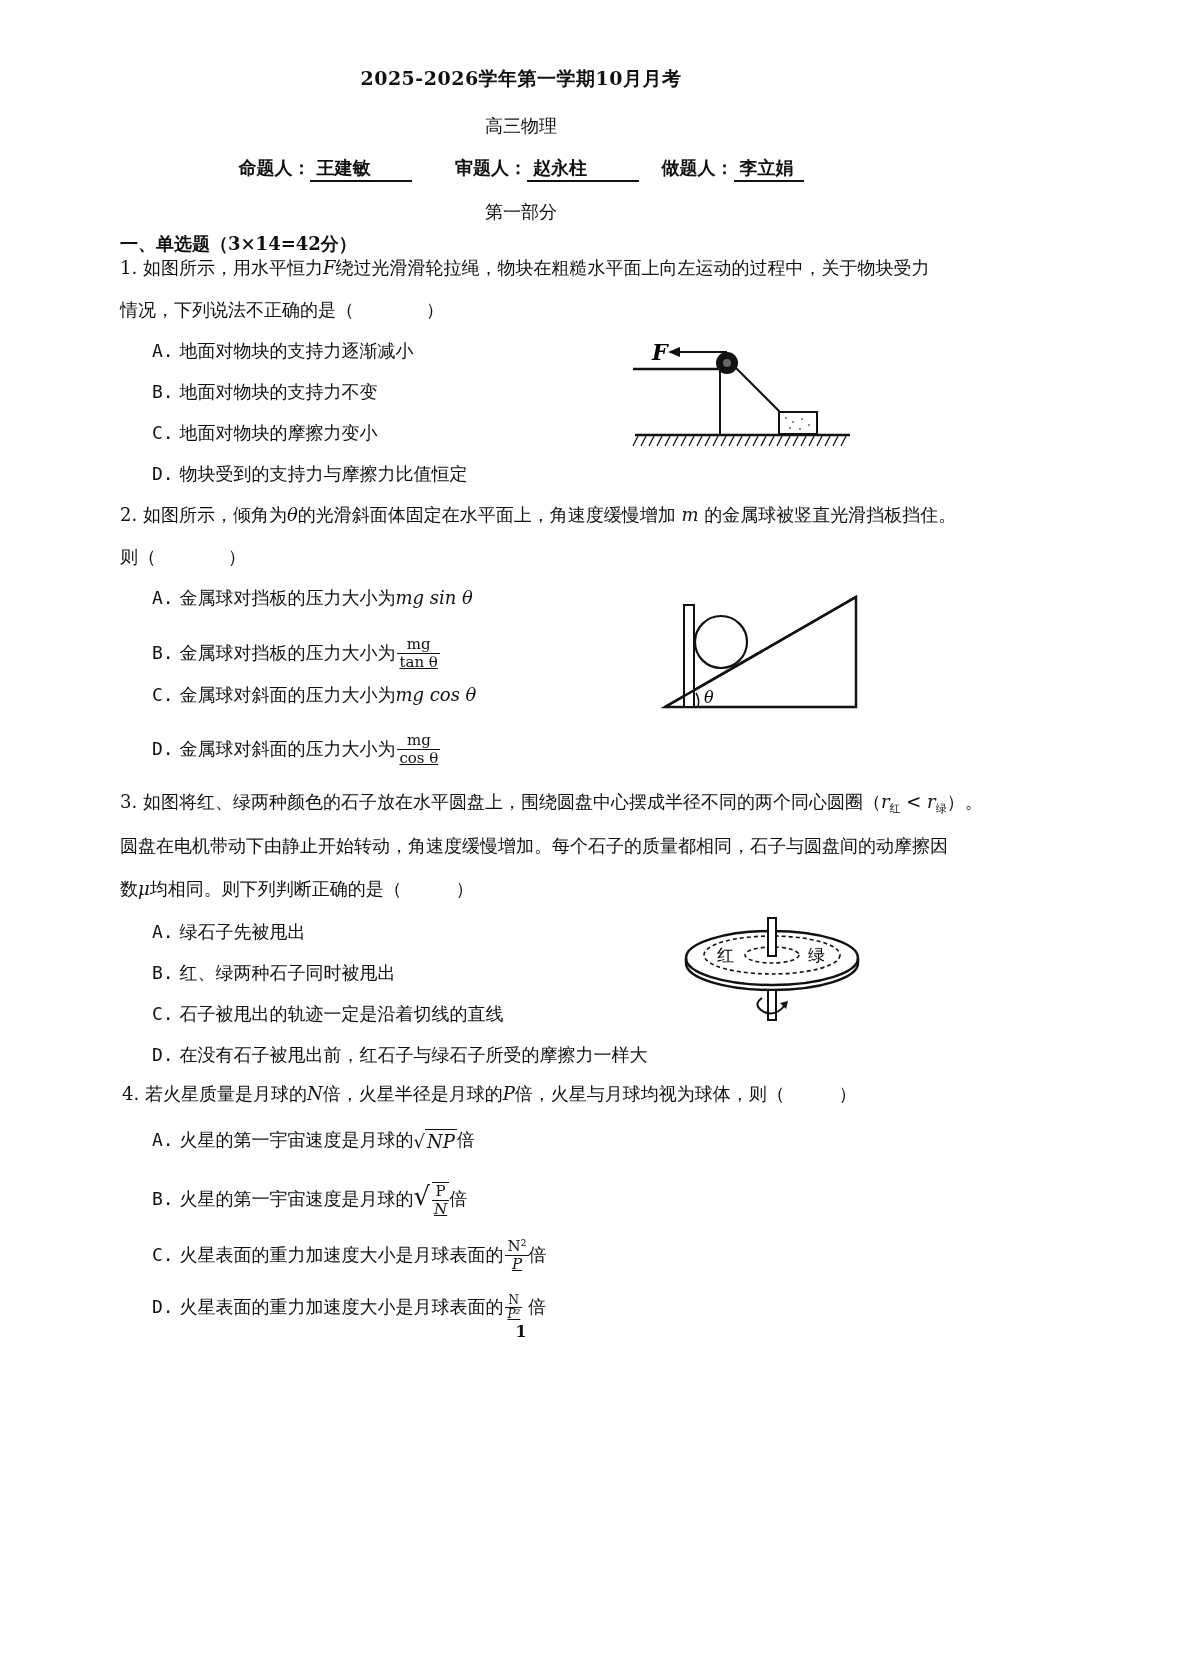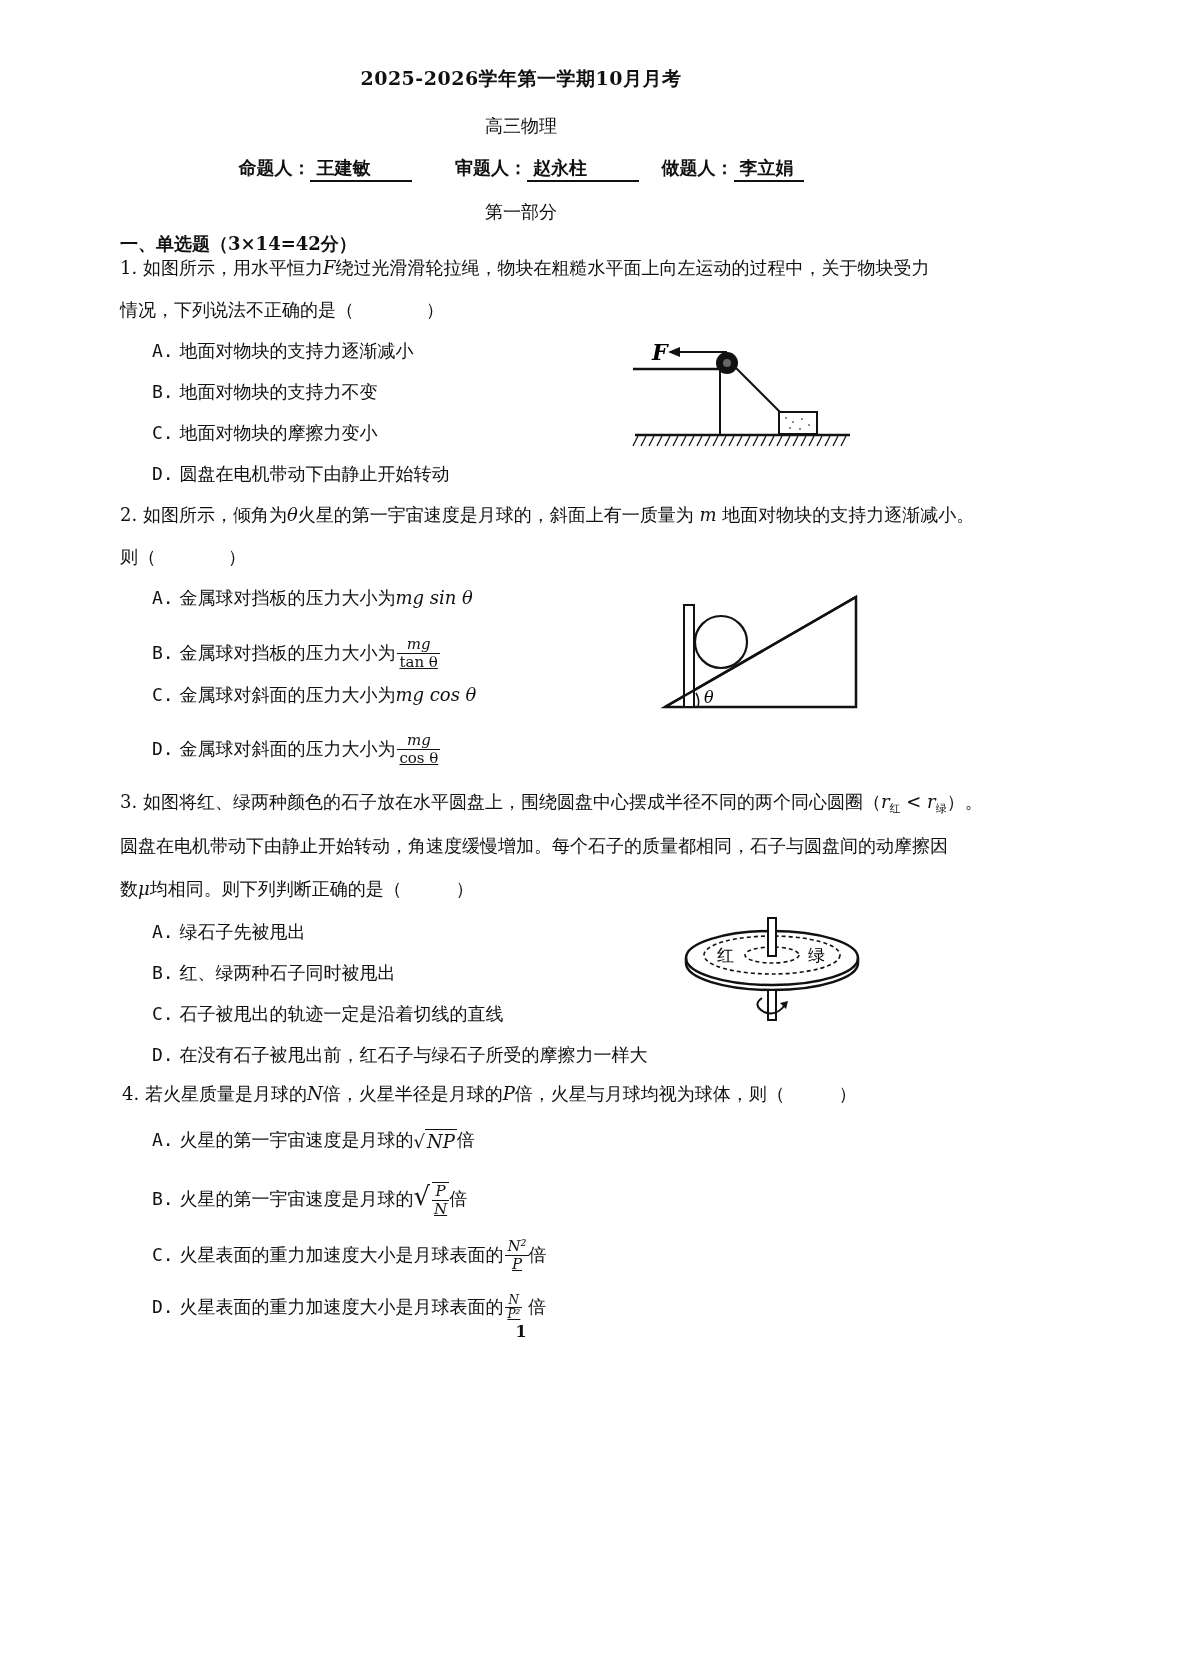--- a/index.html
+++ b/index.html
@@ -15,21 +15,21 @@
   .authors { top: 156px; font-size: 18px; font-weight: bold; }
   .authors .blank { display: inline-block; border-bottom: 2px solid #111; text-align: left; padding: 0 6px; }
   .part { top: 200px; font-size: 18px; }
   .line { font-size: 18px; white-space: nowrap; line-height: 24px; }
   .section { left: 120px; top: 232px; font-weight: bold; }
   .opt { left: 152px; }
   .q { left: 120px; }
   .it { font-style: italic; font-family: "DejaVu Serif", serif; }
   .mono { font-family: "DejaVu Sans Mono", "Liberation Mono", monospace; }
   .frac { display: inline-block; vertical-align: middle; text-align: center; font-size: 15px; line-height: 17px; margin-left: 2px; }
-  .frac .num { display: block; border-bottom: 1.5px solid #111; padding: 0 2px; font-style: italic; }
+  .frac .num { display: block; border-bottom: 1.5px solid #111; padding: 0 2px; }
   .frac .den { display: block; padding: 0 2px; text-decoration: underline; }
   .frac.small { font-size: 12px; line-height: 13px; }
   .sqrt { display: inline-block; vertical-align: middle; }
   .sqrt .rad { display: inline-block; border-top: 1.5px solid #111; padding: 0 2px; font-style: italic; }
   .sub { font-size: 11px; vertical-align: -4px; }
   .pagenum { top: 1322px; font-size: 16px; font-weight: bold; }
   svg { position: absolute; overflow: visible; }
 </style>
 </head>
 <body>
@@ -48,21 +48,21 @@
 <div class="abs line section">一、单选题（3×14=42分）</div>
 
 <div class="abs line q" style="top:256px">
   <span>1.</span>
   <span>如图所示，用水平恒力</span><span class="it">F</span><span>绕过光滑滑轮拉绳，物块在粗糙水平面上向左运动的过程中，关于物块受力</span>
 </div>
 <div class="abs line q" style="top:298px">情况，下列说法不正确的是（　　　　）</div>
 <div class="abs line opt" style="top:339px"><span class="mono">A.</span> <span>地面对物块的支持力逐渐减小</span></div>
 <div class="abs line opt" style="top:380px"><span class="mono">B.</span> <span>地面对物块的支持力不变</span></div>
 <div class="abs line opt" style="top:421px"><span class="mono">C.</span> <span>地面对物块的摩擦力变小</span></div>
-<div class="abs line opt" style="top:462px"><span class="mono">D.</span> <span>圆盘在电机带动下由静止开始转动</span></div>
+<div class="abs line opt" style="top:462px"><span class="mono">D.</span> <span>物块受到的支持力与摩擦力比值恒定</span></div>
 
 <svg style="left:630px;top:330px" width="230" height="130" viewBox="0 0 230 130">
   <line x1="5" y1="105" x2="220" y2="105" stroke="#111" stroke-width="2.5"></line>
   <g stroke="#111" stroke-width="1.3">
     <line x1="8" y1="106" x2="3" y2="116"></line>
       <line x1="16" y1="106" x2="11" y2="116"></line>
       <line x1="24" y1="106" x2="19" y2="116"></line>
       <line x1="32" y1="106" x2="27" y2="116"></line>
       <line x1="40" y1="106" x2="35" y2="116"></line>
       <line x1="48" y1="106" x2="43" y2="116"></line>
@@ -102,21 +102,21 @@
       <circle cx="163" cy="92" r="0.9"></circle>
       <circle cx="172" cy="89" r="0.9"></circle>
       <circle cx="179" cy="95" r="0.9"></circle>
       <circle cx="160" cy="98" r="0.9"></circle>
       <circle cx="170" cy="99" r="0.9"></circle>
     </g>
 </svg>
 
 <div class="abs line q" style="top:503px">
   <span>2.</span>
-  <span>如图所示，倾角为</span><span class="it">θ</span><span>火星的第一宇宙速度是月球的，斜面上有一质量为</span> <span class="it">m</span> <span>地面对物块的支持力逐渐减小。</span>
+  <span>如图所示，倾角为</span><span class="it">θ</span><span>的光滑斜面体固定在水平面上，角速度缓慢增加</span> <span class="it">m</span> <span>的金属球被竖直光滑挡板挡住。</span>
 </div>
 <div class="abs line q" style="top:545px">则（　　　　）</div>
 <div class="abs line opt" style="top:586px"><span class="mono">A.</span> <span>金属球对挡板的压力大小为</span><span class="it">mg sin θ</span></div>
 <div class="abs line opt" style="top:636px"><span class="mono">B.</span> <span>金属球对挡板的压力大小为</span><span class="frac"><span class="num">mg</span><span class="den">tan θ</span></span></div>
 <div class="abs line opt" style="top:683px"><span class="mono">C.</span> <span>金属球对斜面的压力大小为</span><span class="it">mg cos θ</span></div>
 <div class="abs line opt" style="top:732px"><span class="mono">D.</span> <span>金属球对斜面的压力大小为</span><span class="frac"><span class="num">mg</span><span class="den">cos θ</span></span></div>
 
 <svg style="left:660px;top:595px" width="210" height="120" viewBox="0 0 210 120">
   <polygon points="5,112 196,112 196,2" fill="none" stroke="#111" stroke-width="2.5"></polygon>
   <rect x="24" y="10" width="10" height="102" fill="#fff" stroke="#111" stroke-width="2"></rect>

